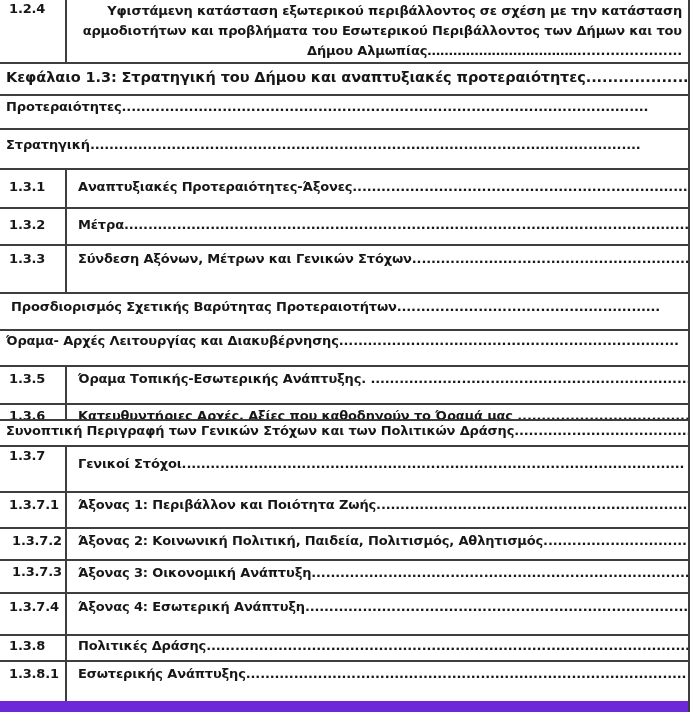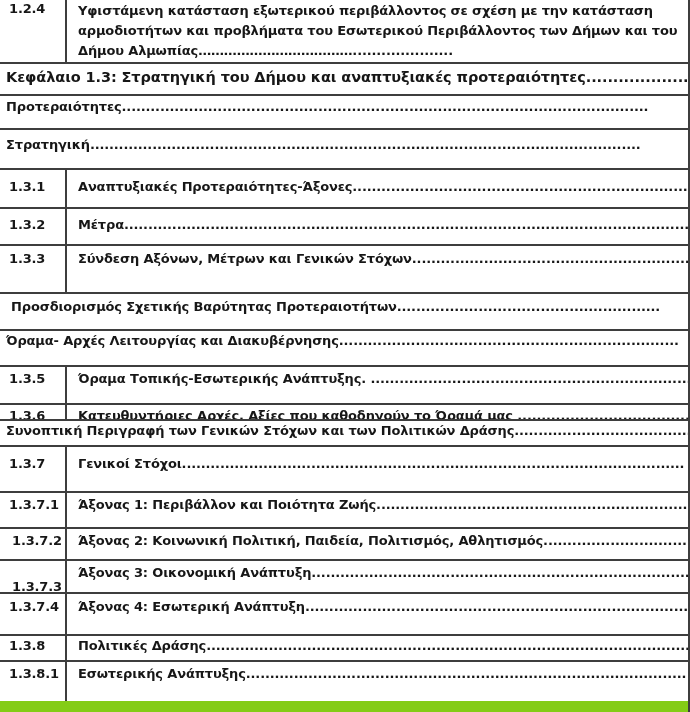--- a/index.html
+++ b/index.html
@@ -1,34 +1,34 @@
 <!DOCTYPE html>
 <html><head>
 <meta charset="utf-8">
 <style>
   html,body{margin:0;padding:0;background:#ffffff;}
   .page{
     width:690px;height:712px;box-sizing:border-box;overflow:hidden;
-    background:#84cc16;border-right:2px solid #3e3e3e;
+    background:#6d28d9;border-right:2px solid #3e3e3e;
     font-family:"DejaVu Sans","Liberation Sans",sans-serif;
     color:#171717;font-weight:600;letter-spacing:-0.15px;
   }
   .row{display:flex;box-sizing:border-box;border-bottom:2px solid #3e3e3e;background:#fff;align-items:stretch;}
   .row.last{border-bottom:none;}
   .num{
     flex:0 0 67px;box-sizing:border-box;border-right:2px solid #3e3e3e;
     padding-left:9px;font-size:13px;overflow:hidden;white-space:nowrap;
   }
   .txt{
     flex:1 1 auto;box-sizing:border-box;overflow:hidden;white-space:nowrap;
     padding-left:11px;padding-right:6px;font-size:13px;
   }
   .txt.full{padding-left:6px;}
   .txt.chapter{font-size:14.5px;font-weight:700;letter-spacing:-0.1px;}
-  .txt.wrap{white-space:normal;line-height:20px;}
+  .txt.wrap{white-space:normal;line-height:20px;text-align:right;}
 </style>
 </head>
 <body>
 
 <div class="page">
 
   <div class="row" style="height:64px">
     <div class="num" style="padding-top:1px">1.2.4</div>
     <div class="txt wrap" style="padding-top:1px">Υφιστάμενη κατάσταση εξωτερικού περιβάλλοντος σε σχέση με την κατάσταση αρμοδιοτήτων και προβλήματα του Εσωτερικού Περιβάλλοντος των Δήμων και του Δήμου Αλμωπίας……………………………….....................</div>
   </div>
@@ -76,36 +76,36 @@
   <div class="row" style="height:16px">
     <div class="num" style="padding-top:3px">1.3.6</div>
     <div class="txt" style="padding-top:3px">Κατευθυντήριες Αρχές. Αξίες που καθοδηγούν το Όραμά μας ..........................................</div>
   </div>
 
   <div class="row" style="height:26px">
     <div class="txt full" style="padding-top:2px">Συνοπτική Περιγραφή των Γενικών Στόχων και των Πολιτικών Δράσης.............................................</div>
   </div>
 
   <div class="row" style="height:46px">
-    <div class="num" style="padding-top:9px">1.3.7</div>
+    <div class="num" style="padding-top:1px">1.3.7</div>
     <div class="txt" style="padding-top:9px">Γενικοί Στόχοι.........................................................................................................</div>
   </div>
 
   <div class="row" style="height:36px">
     <div class="num" style="padding-top:4px">1.3.7.1</div>
     <div class="txt" style="padding-top:4px">Άξονας 1: Περιβάλλον και Ποιότητα Ζωής......................................................................</div>
   </div>
 
   <div class="row" style="height:32px">
     <div class="num" style="padding-top:4px;padding-left:12px">1.3.7.2</div>
     <div class="txt" style="padding-top:4px">Άξονας 2: Κοινωνική Πολιτική, Παιδεία, Πολιτισμός, Αθλητισμός......................................</div>
   </div>
 
   <div class="row" style="height:33px">
-    <div class="num" style="padding-top:18px;padding-left:12px">1.3.7.3</div>
+    <div class="num" style="padding-top:3px;padding-left:12px">1.3.7.3</div>
     <div class="txt" style="padding-top:4px">Άξονας 3: Οικονομική Ανάπτυξη...............................................................................................</div>
   </div>
 
   <div class="row" style="height:42px">
     <div class="num" style="padding-top:5px">1.3.7.4</div>
     <div class="txt" style="padding-top:5px">Άξονας 4: Εσωτερική Ανάπτυξη.....................................................................................................</div>
   </div>
 
   <div class="row" style="height:26px">
     <div class="num" style="padding-top:2px">1.3.8</div>

